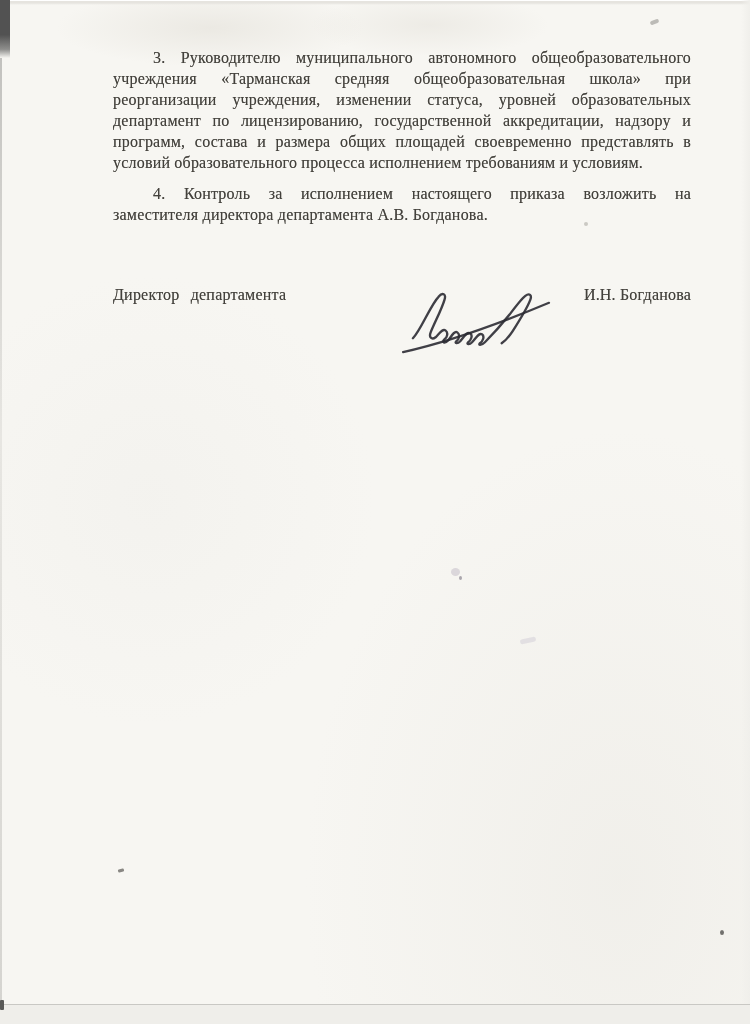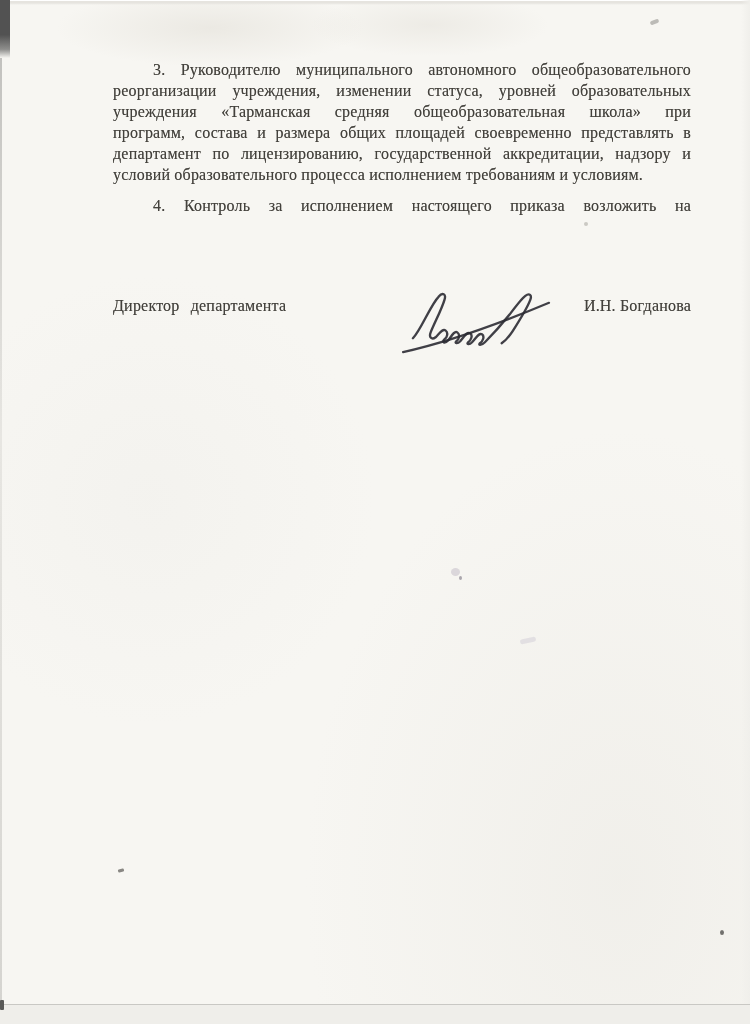--- a/index.html
+++ b/index.html
@@ -47,34 +47,34 @@
   .speck-a { left: 650px; top: 20px;  width: 9px;  height: 4px; background: rgba(140,138,134,.55); transform: rotate(-20deg); border-radius: 2px;}
   .speck-b { left: 451px; top: 568px; width: 9px;  height: 8px; background: rgba(196,190,200,.55); }
   .speck-c { left: 459px; top: 576px; width: 3px;  height: 4px; background: rgba(120,115,128,.6); }
   .speck-d { left: 520px; top: 638px; width: 16px; height: 5px; background: rgba(205,200,210,.45); transform: rotate(-12deg); border-radius: 3px; }
   .speck-e { left: 118px; top: 869px; width: 6px;  height: 3px; background: rgba(90,88,84,.7);  transform: rotate(-15deg); border-radius: 1px; }
   .speck-f { left: 720px; top: 930px; width: 4px;  height: 5px; background: rgba(70,68,66,.75); }
   .speck-g { left: 584px; top: 222px; width: 4px;  height: 4px; background: rgba(160,156,150,.5); }
 
   
   .doc {
-    position: absolute; left: 113px; top: 60px; width: 578px;
+    position: absolute; left: 113px; top: 48px; width: 578px;
     color: var(--ink, #43413c);
     font-size: 16px; letter-spacing: 0.2px;
     text-shadow: 0 0 0.6px rgba(67,65,60,.55);
   }
   .para { margin: 0; }
   .para + .para { margin-top: 11px; font-family: Liberation Serif, serif; }
   .line { line-height: 20.9px; text-align: justify; text-align-last: justify; white-space: normal; }
   .line.last { text-align-last: left; }
   .para .line:first-child { text-indent: 40px; }
 
   .sig-row {
     display: flex; justify-content: space-between; align-items: baseline;
-    margin-top: 78px; line-height: 21px;
+    margin-top: 58px; line-height: 21px;
   }
   .sig-title { word-spacing: 7px; }
 
   .sig-ink {
     position: absolute; left: 399px; top: 287px; width: 158px; height: 71px;
   }
   .sig-ink svg { width: 100%; height: 100%; }
   .sig-ink path {
     fill: none; stroke: var(--sig, #2b2b33);
     stroke-linecap: round; stroke-linejoin: round; opacity: .9;
@@ -96,28 +96,29 @@
   <div class="speck speck-b"></div>
   <div class="speck speck-c"></div>
   <div class="speck speck-d"></div>
   <div class="speck speck-e"></div>
   <div class="speck speck-f"></div>
   <div class="speck speck-g"></div>
 
   <div class="doc">
     <div class="para">
         <div class="line">3. Руководителю муниципального автономного общеобразовательного</div>
+        <div class="line">учреждения «Тарманская средняя общеобразовательная школа» при</div>
         <div class="line">реорганизации учреждения, изменении статуса, уровней образовательных</div>
-        <div class="line">учреждения «Тарманская средняя общеобразовательная школа» при</div>
+        <div class="line">департамент по лицензированию, государственной аккредитации, надзору и</div>
         <div class="line">программ, состава и размера общих площадей своевременно представлять в</div>
-        <div class="line">департамент по лицензированию, государственной аккредитации, надзору и</div>
         <div class="line last">условий образовательного процесса исполнением требованиям и условиям.</div>
       </div>
     <div class="para">
         <div class="line">4. Контроль за исполнением настоящего приказа возложить на</div>
+        <div class="line last">заместителя директора департамента А.В. Богданова.</div>
       </div>
 
     <div class="sig-row">
       <span class="sig-title">Директор департамента</span>
       <span class="sig-name">И.Н. Богданова</span>
     </div>
   </div>
 
   <div class="sig-ink">
     <svg viewBox="0 0 160 72" xmlns="http://www.w3.org/2000/svg">

